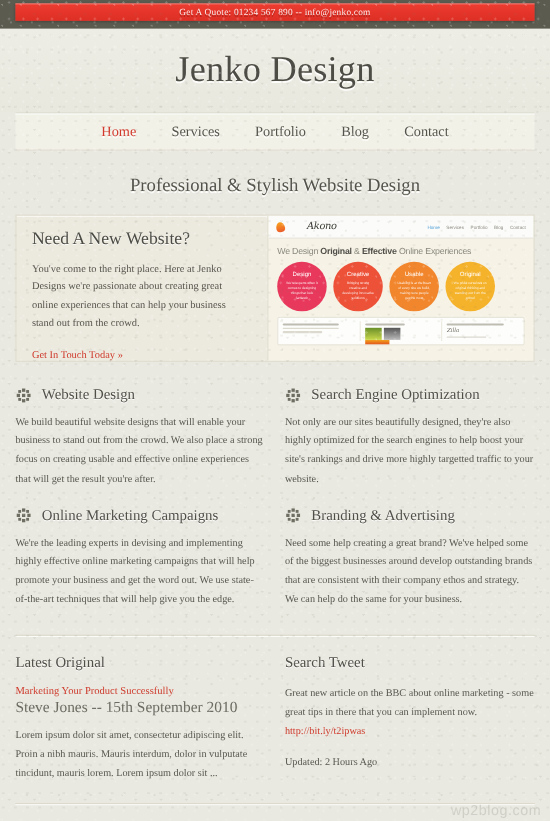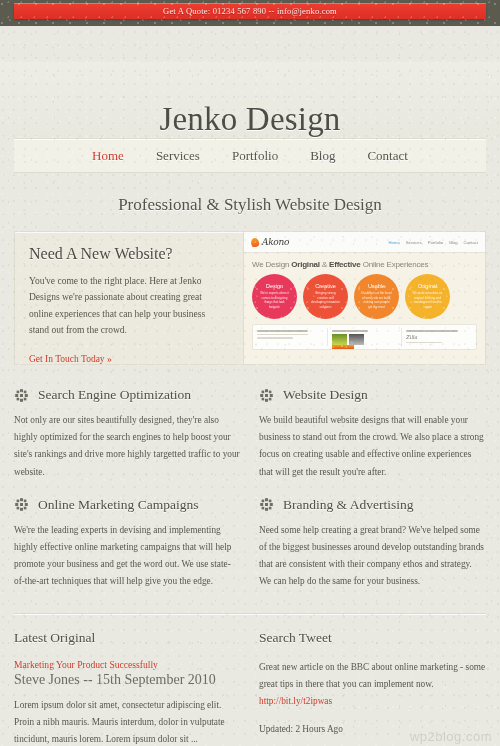--- a/index.html
+++ b/index.html
@@ -63,24 +63,23 @@
     letter-spacing: .2px;
     font-family: "Liberation Serif", serif;
     text-shadow: 0 1px 0 rgba(120,20,14,.5);
     white-space: nowrap;
   }
 
   
   .masthead {
     height: 76px;
     display: flex;
-    align-items: flex-end;
+    align-items: center;
     justify-content: center;
     background: linear-gradient(#eeede5, #e9e8df);
-    margin-top: 36px;
   }
   .sitetitle {
     font-size: 33px;
     color: #4d4c45;
     letter-spacing: .2px;
     font-family: "Liberation Serif", serif;
     text-shadow: 0 1px 0 rgba(255,255,255,.9);
   }
 
   
@@ -161,21 +160,21 @@
     height: 20px;
     background: #fbfbf9;
     border-bottom: 1px solid #e6e3d8;
     display: flex;
     align-items: center;
     padding: 0 7px;
   }
   .mini-logo {
     display: flex;
     align-items: center;
-    gap: 3px;
+    gap: 20px;
   }
   .mini-drop {
     width: 8px; height: 9px;
     background: linear-gradient(#f6a11e, #ef5b28);
     border-radius: 50% 50% 50% 50% / 62% 62% 38% 38%;
     transform: rotate(-12deg);
   }
   .mini-brand {
     font-family: "DejaVu Serif", serif;
     font-style: italic;
@@ -461,20 +460,40 @@
         <div class="mini-card">
           <div class="ln m dark"></div>
           <div class="zilla">Zilla</div>
           <div class="ln s"></div>
         </div>
       </div>
     </div>
   </div>
 
   <div class="services">
+
+    <div class="svc">
+      <div class="svc-head">
+        <svg class="floret" viewBox="0 0 15 15">
+          <g fill="#6f6e63">
+            <rect x="6" y="6" width="3" height="3"></rect>
+            <rect x="6" y="1.2" width="3" height="3"></rect>
+            <rect x="6" y="10.8" width="3" height="3"></rect>
+            <rect x="1.2" y="6" width="3" height="3"></rect>
+            <rect x="10.8" y="6" width="3" height="3"></rect>
+            <rect x="2.6" y="2.6" width="2.6" height="2.6"></rect>
+            <rect x="9.8" y="2.6" width="2.6" height="2.6"></rect>
+            <rect x="2.6" y="9.8" width="2.6" height="2.6"></rect>
+            <rect x="9.8" y="9.8" width="2.6" height="2.6"></rect>
+          </g>
+        </svg>
+        <h3>Website Design</h3>
+      </div>
+      <p>We build beautiful website designs that will enable your business to stand out from the crowd. We also place a strong focus on creating usable and effective online experiences that will get the result you're after.</p>
+    </div>
 
     <div class="svc">
       <div class="svc-head">
         <svg class="floret" viewBox="0 0 15 15">
           <g fill="#6f6e63">
             <rect x="6" y="6" width="3" height="3"></rect>
             <rect x="6" y="1.2" width="3" height="3"></rect>
             <rect x="6" y="10.8" width="3" height="3"></rect>
             <rect x="1.2" y="6" width="3" height="3"></rect>
             <rect x="10.8" y="6" width="3" height="3"></rect>
@@ -497,40 +516,20 @@
             <rect x="6" y="1.2" width="3" height="3"></rect>
             <rect x="6" y="10.8" width="3" height="3"></rect>
             <rect x="1.2" y="6" width="3" height="3"></rect>
             <rect x="10.8" y="6" width="3" height="3"></rect>
             <rect x="2.6" y="2.6" width="2.6" height="2.6"></rect>
             <rect x="9.8" y="2.6" width="2.6" height="2.6"></rect>
             <rect x="2.6" y="9.8" width="2.6" height="2.6"></rect>
             <rect x="9.8" y="9.8" width="2.6" height="2.6"></rect>
           </g>
         </svg>
-        <h3>Website Design</h3>
-      </div>
-      <p>We build beautiful website designs that will enable your business to stand out from the crowd. We also place a strong focus on creating usable and effective online experiences that will get the result you're after.</p>
-    </div>
-
-    <div class="svc">
-      <div class="svc-head">
-        <svg class="floret" viewBox="0 0 15 15">
-          <g fill="#6f6e63">
-            <rect x="6" y="6" width="3" height="3"></rect>
-            <rect x="6" y="1.2" width="3" height="3"></rect>
-            <rect x="6" y="10.8" width="3" height="3"></rect>
-            <rect x="1.2" y="6" width="3" height="3"></rect>
-            <rect x="10.8" y="6" width="3" height="3"></rect>
-            <rect x="2.6" y="2.6" width="2.6" height="2.6"></rect>
-            <rect x="9.8" y="2.6" width="2.6" height="2.6"></rect>
-            <rect x="2.6" y="9.8" width="2.6" height="2.6"></rect>
-            <rect x="9.8" y="9.8" width="2.6" height="2.6"></rect>
-          </g>
-        </svg>
         <h3>Online Marketing Campaigns</h3>
       </div>
       <p>We're the leading experts in devising and implementing highly effective online marketing campaigns that will help promote your business and get the word out. We use state-of-the-art techniques that will help give you the edge.</p>
     </div>
 
     <div class="svc">
       <div class="svc-head">
         <svg class="floret" viewBox="0 0 15 15">
           <g fill="#6f6e63">
             <rect x="6" y="6" width="3" height="3"></rect>

